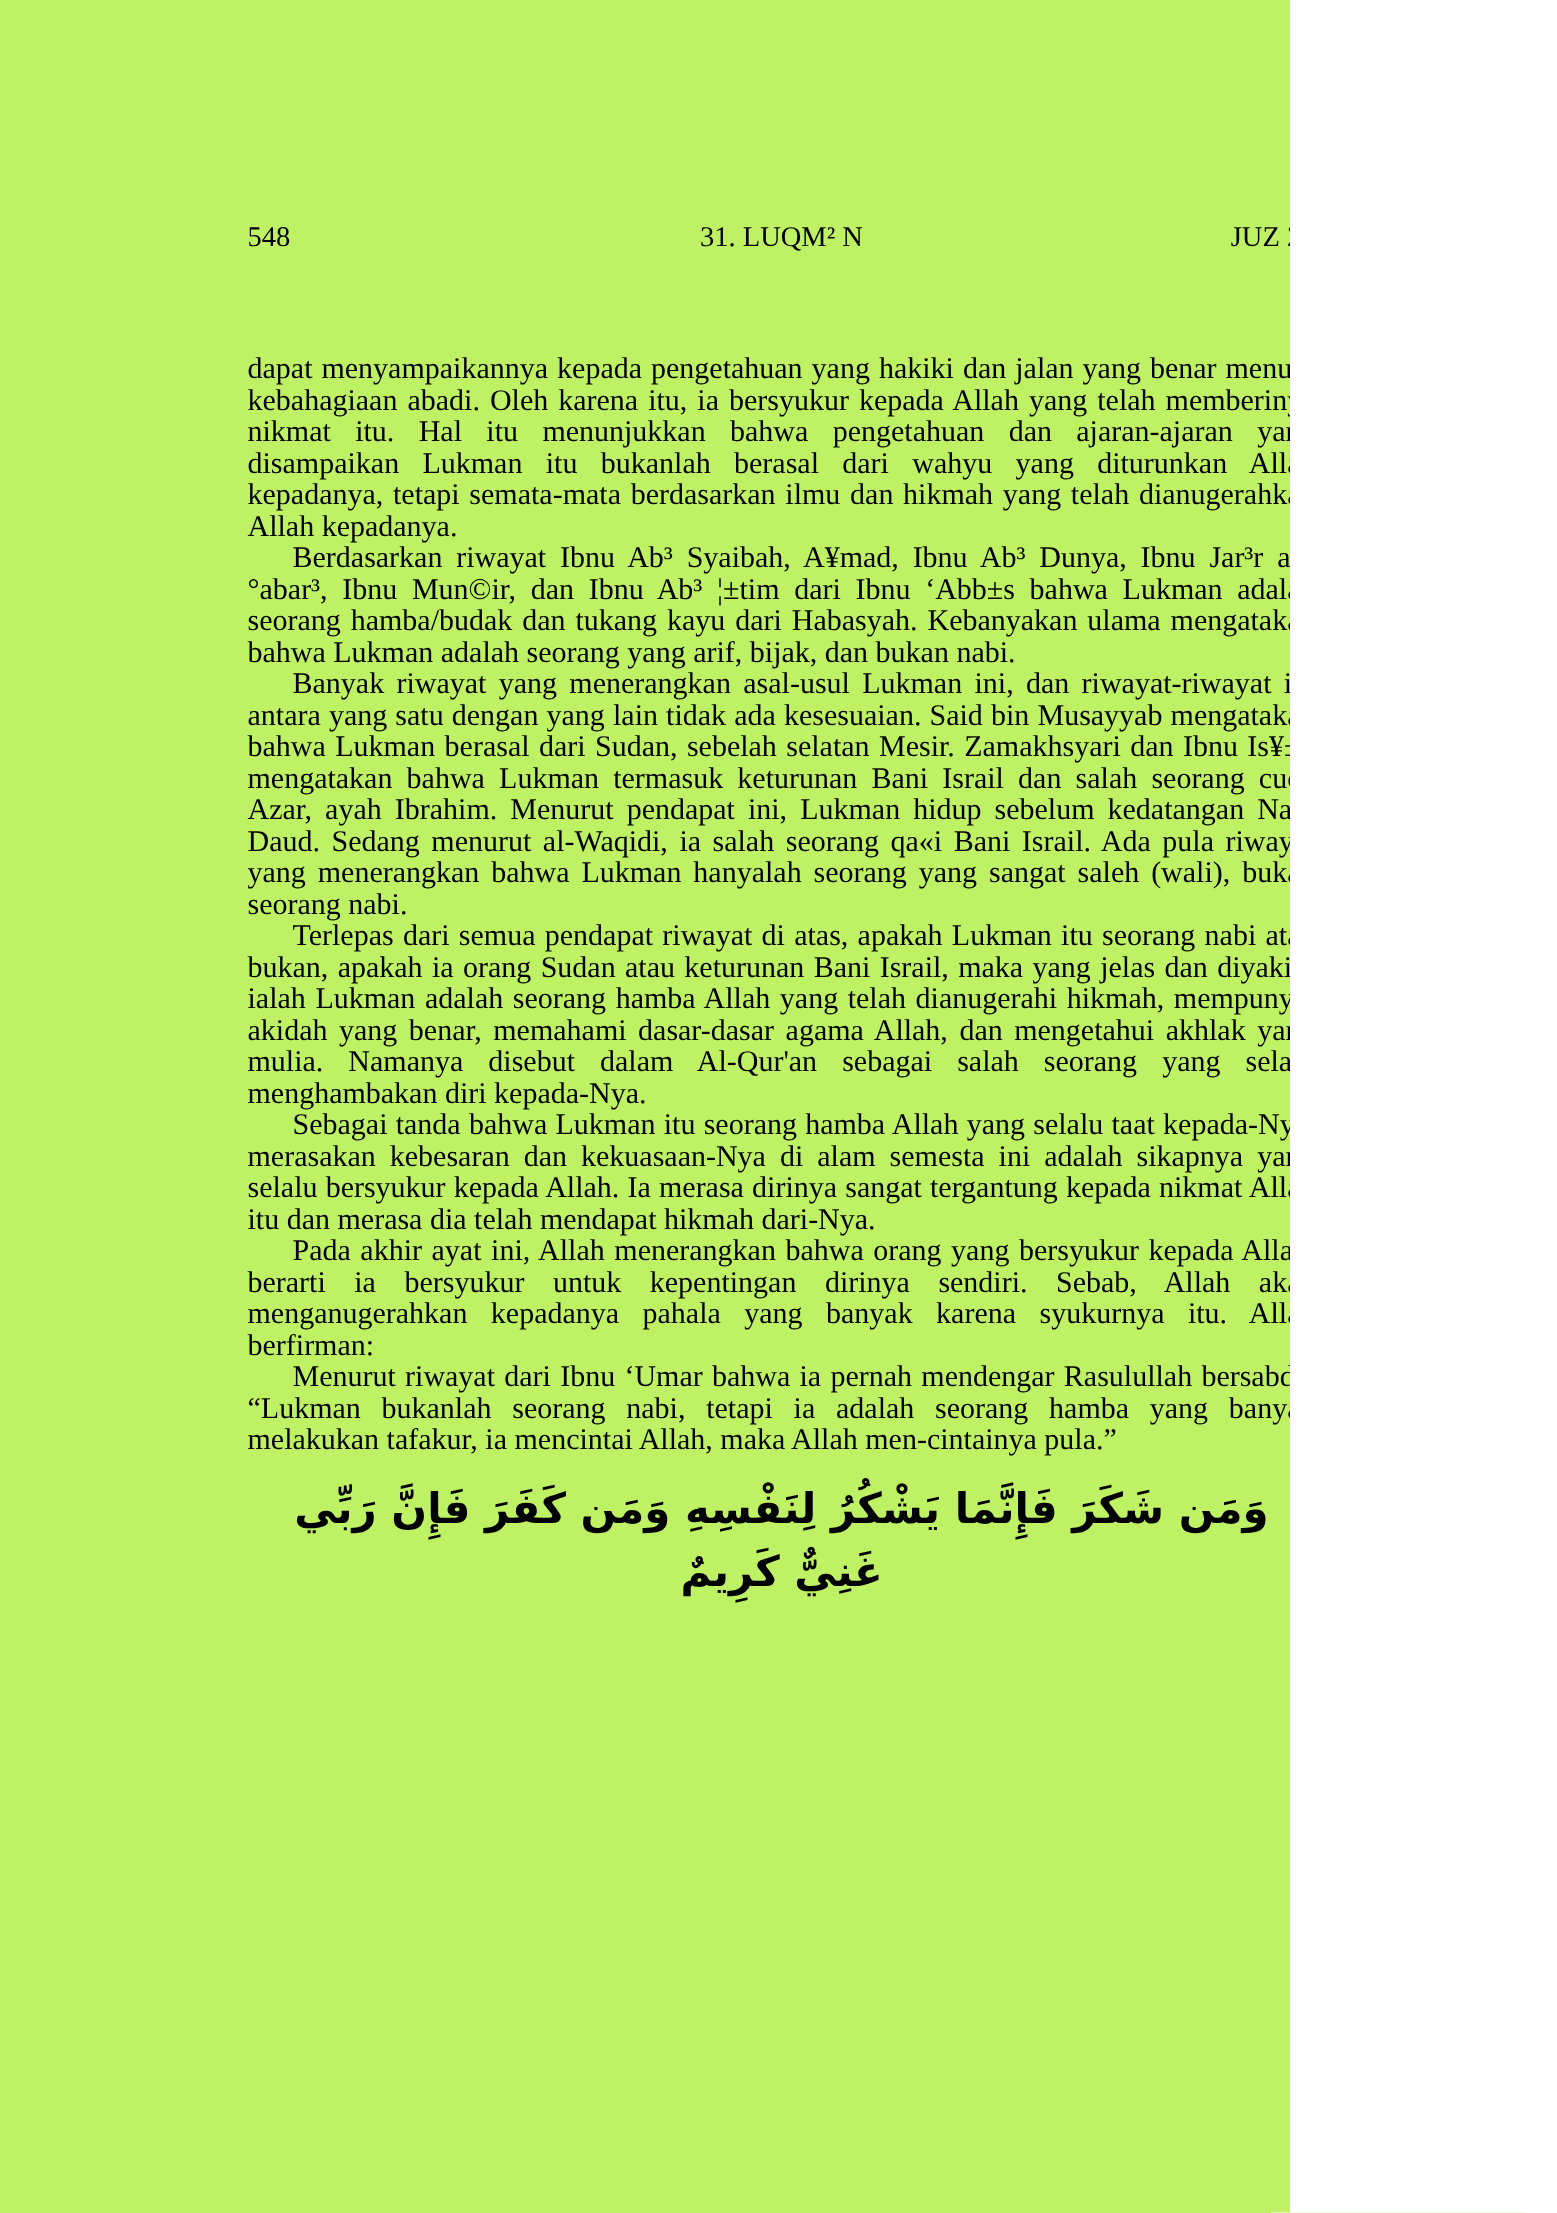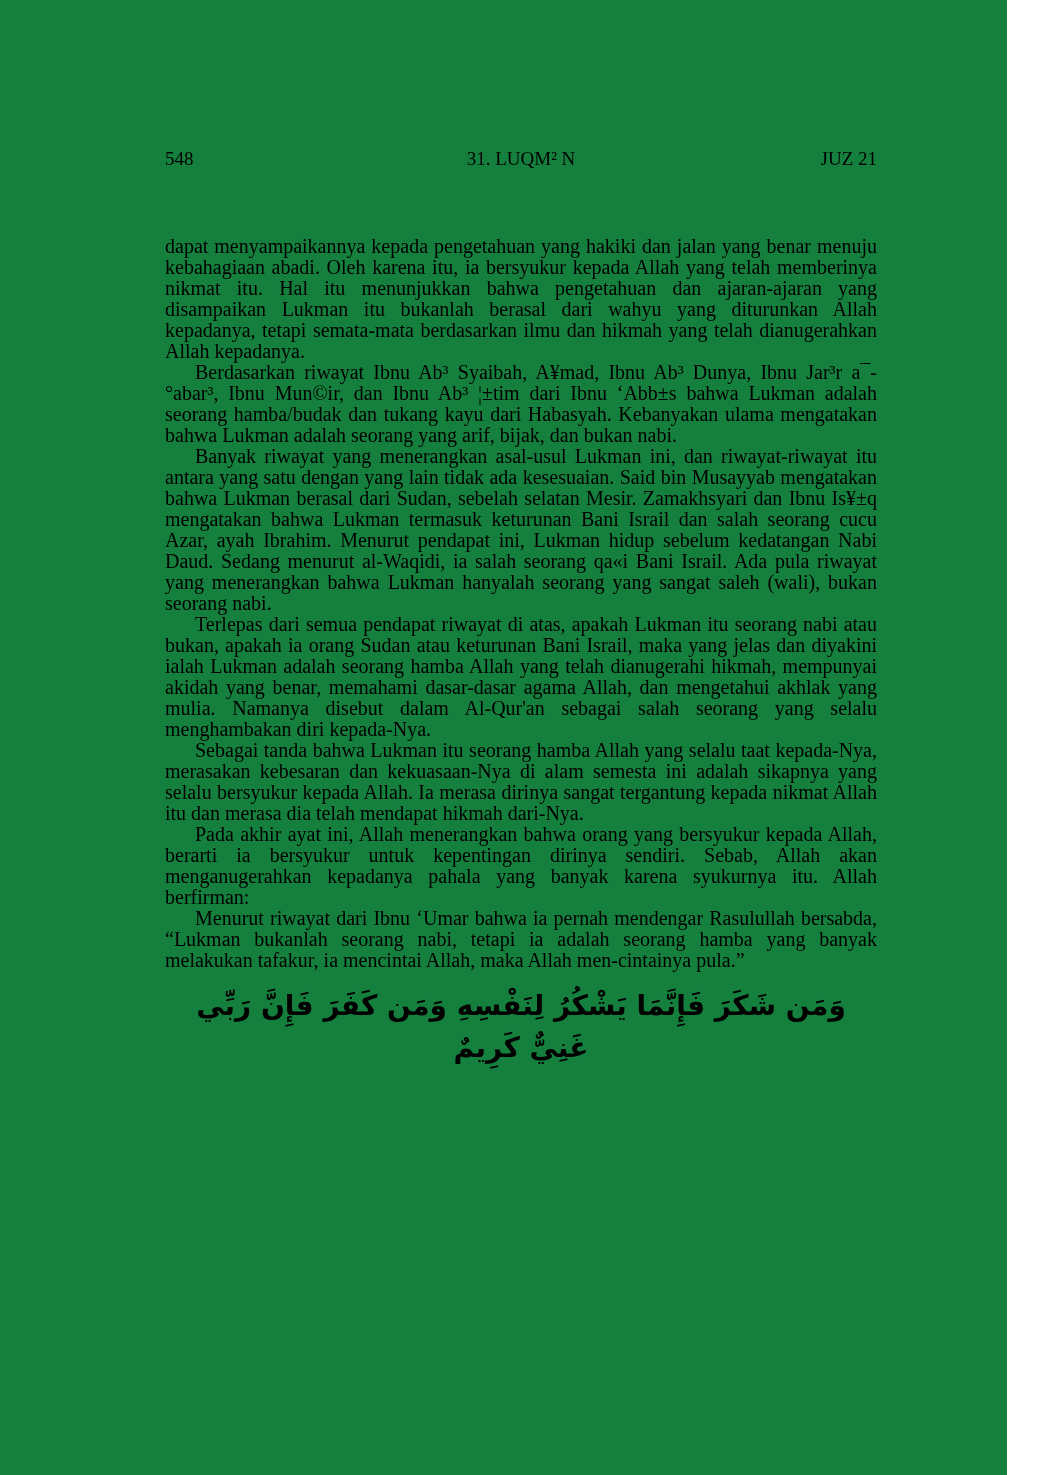--- a/index.html
+++ b/index.html
@@ -2,23 +2,23 @@
 <html><head>
 <meta charset="utf-8">
 <style>
   html, body {
     margin: 0;
     padding: 0;
     background: #ffffff;
   }
   .page {
     position: relative;
-    width: 1007px;
+    width: 860px;
     height: 1475px;
-    background: #15803d;
+    background: #bef264;
     color: #000000;
     font-family: "Liberation Serif", serif;
     overflow: hidden;
   }
   .content {
     position: absolute;
     left: 165px;
     top: 148px;
     width: 712px;
   }

